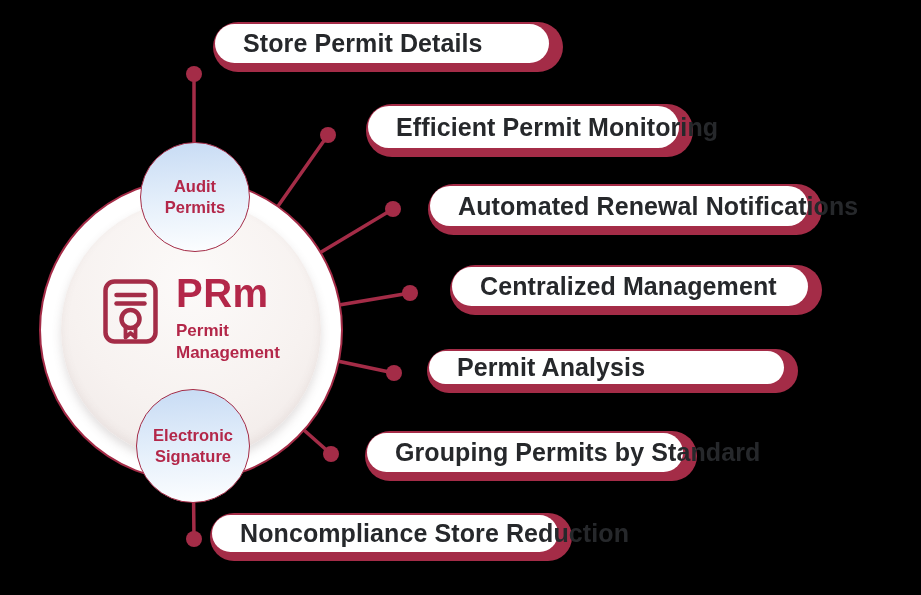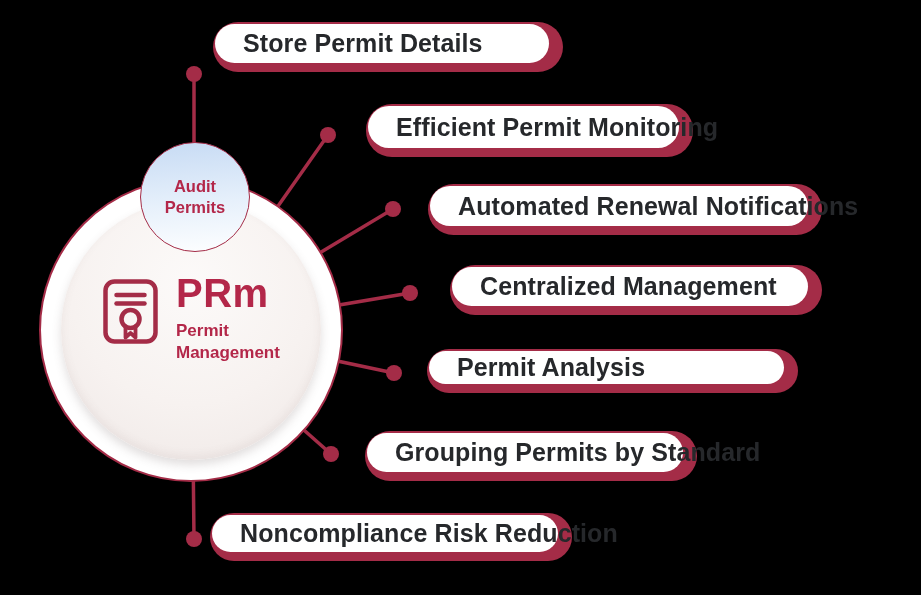--- a/index.html
+++ b/index.html
@@ -125,20 +125,23 @@
   </svg>
 
   <div class="center-text">
     <div class="center-abbr">PRm</div>
     <div class="center-name">Permit Management</div>
   </div>
 
   <div class="satellite sat-top">
     <span class="sat-label">Audit Permits</span>
   </div>
+  <div class="satellite sat-bottom">
+    <span class="sat-label">Electronic Signature</span>
+  </div>
 
   <div class="pill pill1">
     <div class="pill-face">
       <span class="pill-label">Store Permit Details</span>
     </div>
   </div>
   <div class="pill pill2">
     <div class="pill-face">
       <span class="pill-label">Efficient Permit Monitoring</span>
     </div>
@@ -158,17 +161,17 @@
       <span class="pill-label">Permit Analysis</span>
     </div>
   </div>
   <div class="pill pill6">
     <div class="pill-face">
       <span class="pill-label">Grouping Permits by Standard</span>
     </div>
   </div>
   <div class="pill pill7">
     <div class="pill-face">
-      <span class="pill-label">Noncompliance Risk Reduction</span>
+      <span class="pill-label">Noncompliance Store Reduction</span>
     </div>
   </div>
 
 </div>
 
 </body></html>

